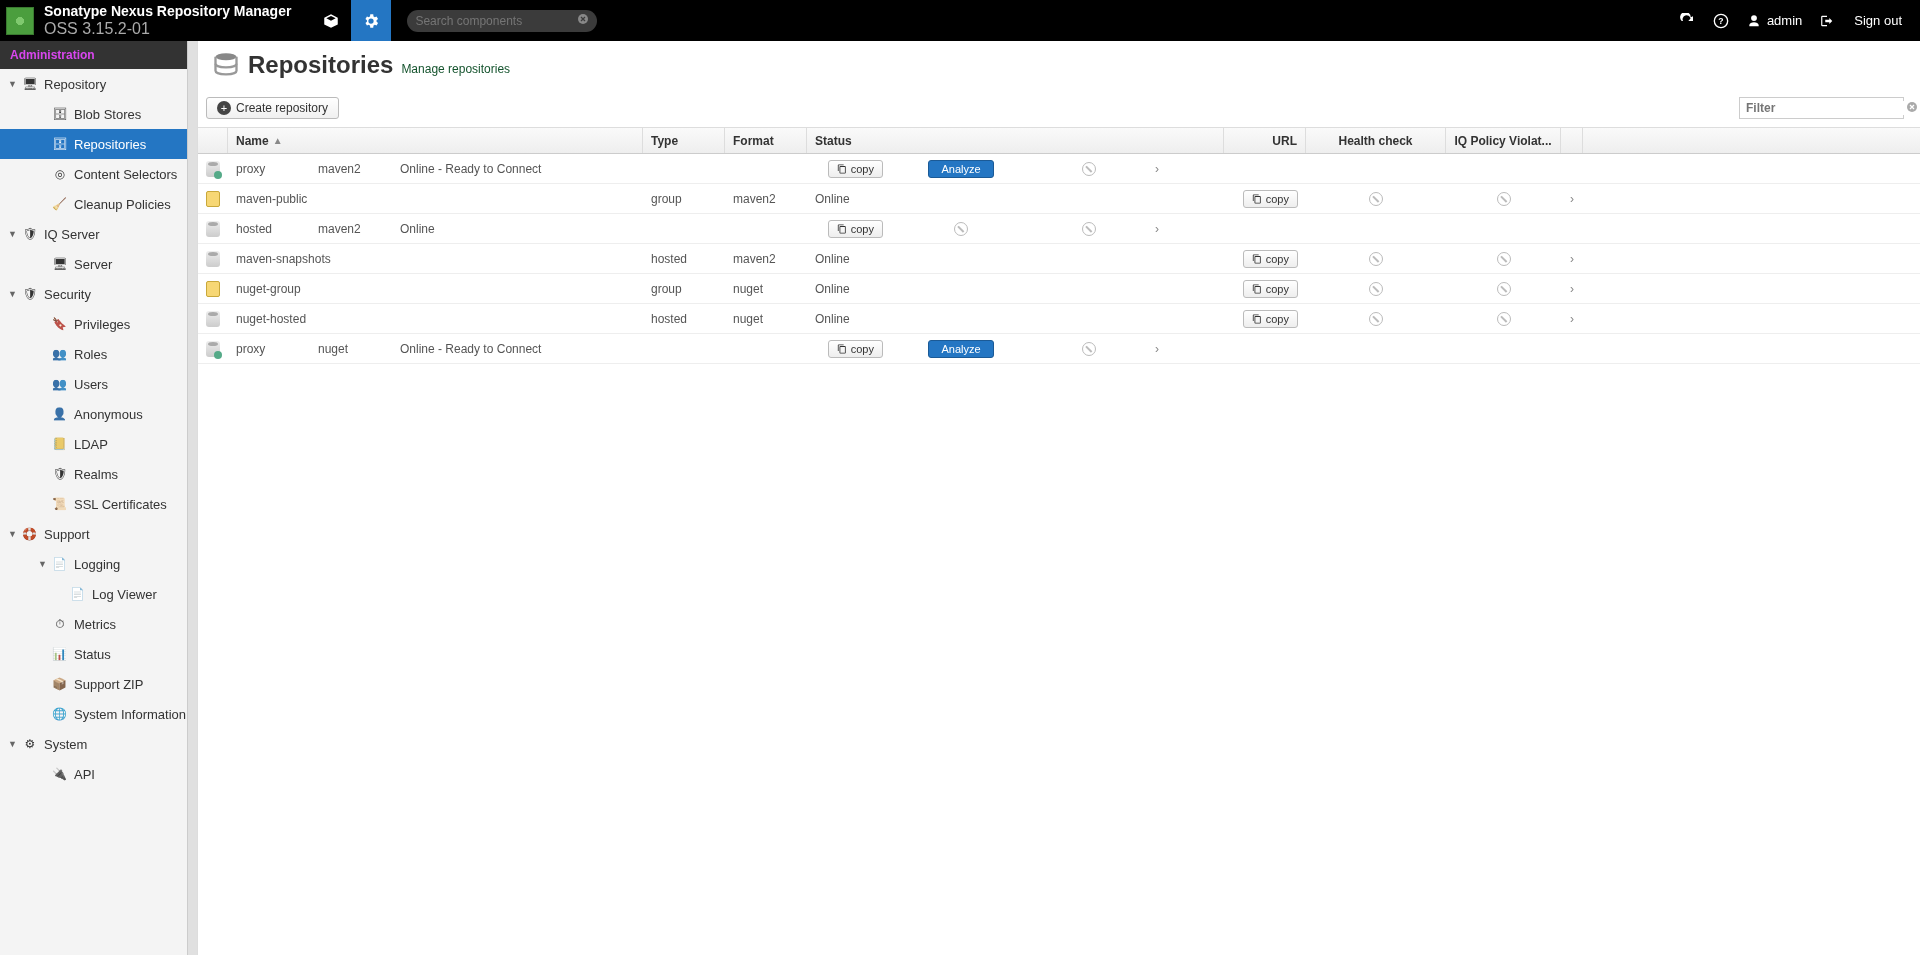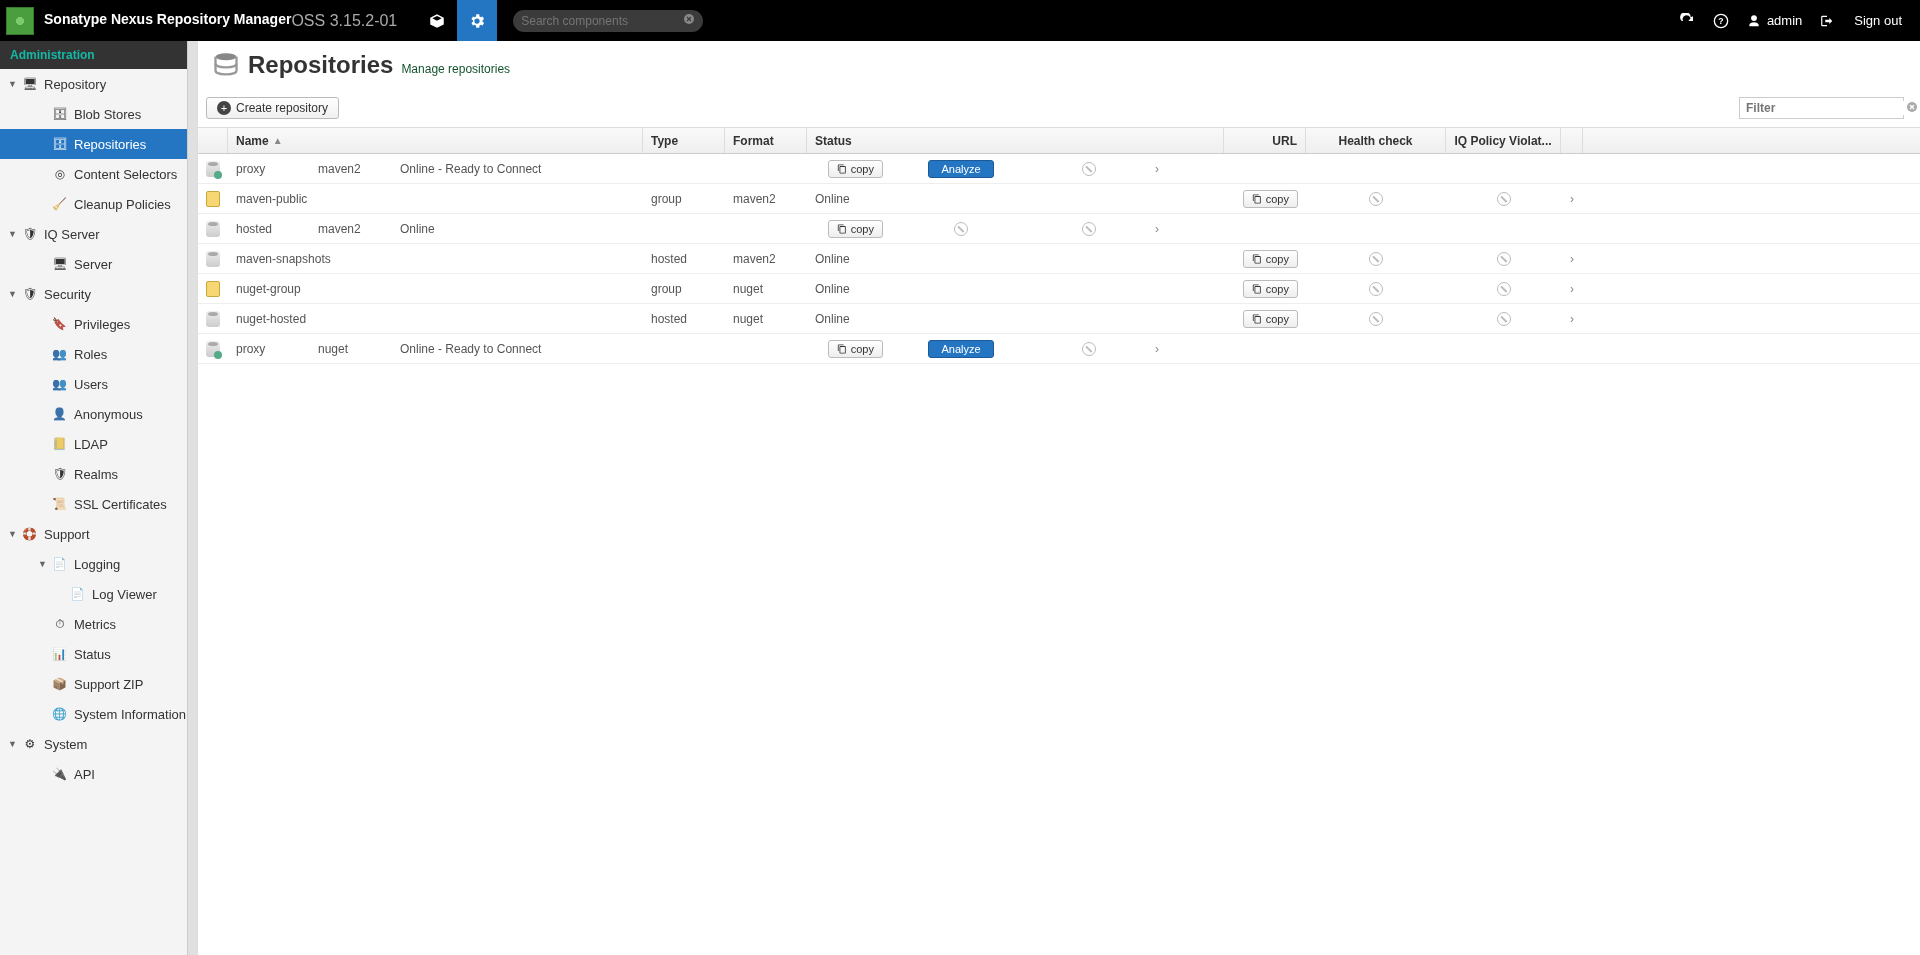--- a/index.html
+++ b/index.html
@@ -2,40 +2,40 @@
 <html><head>
 <meta charset="utf-8">
 <style>
 * { box-sizing: border-box; margin: 0; padding: 0; }
 body { font-family: Arial, Helvetica, sans-serif; font-size: 13px; color: #444; overflow: hidden; }
 
 
 .topbar { height: 41px; background: #000; color: #fff; display: flex; align-items: center; }
 .logo-box { width: 28px; height: 28px; margin-left: 6px; background: #4b9e3e; border: 1px solid #3a7a30; display: inline-block; position:relative; }
 .logo-box::after{content:"";position:absolute;inset:4px;background:radial-gradient(circle,#7fc96e 30%,transparent 31%);}
-.brand { display: flex; flex-direction: row; margin-left: 10px; justify-content: center; }
+.brand { display: flex; flex-direction: column; margin-left: 10px; justify-content: center; }
 .brand .title { font-size: 14px; font-weight: bold; }
 .brand .ver { font-size: 16px; color: #aaa; margin-top:1px;}
 .mode-btns { display: flex; margin-left: 20px; height: 41px; }
 .mode-btn { width: 40px; display: flex; align-items: center; justify-content: center; color: #fff; cursor: pointer; }
 .mode-btn.active { background: #2476c3; }
 .searchbox { margin-left: 16px; background: #3b3b3b; height: 22px; border-radius: 11px; width: 190px; display: flex; align-items: center; padding: 0 8px; }
 .searchbox input { background: transparent; border: none; outline: none; color: #84cc16; font-size: 12px; flex: 1; }
 .searchbox .clear { color: #888; font-size: 13px; cursor: pointer; }
 .topbar-right { margin-left: auto; display: flex; align-items: center; gap: 6px; padding-right: 12px; }
 .tb-icon { width: 28px; height: 28px; display: flex; align-items: center; justify-content: center; color: #fff; cursor: pointer; font-size: 16px; }
 .tb-user { display: flex; align-items: center; gap: 6px; color: #fff; padding: 0 6px; cursor: pointer; }
 .tb-signout { display: flex; align-items: center; gap: 20px; color: #fff; padding: 0 6px; cursor: pointer; }
 
 svg { fill: currentColor; }
 
 
 .layout { display: flex; height: calc(100vh - 41px); }
 .sidebar { width: 198px; background: #f4f4f4; border-right: 1px solid #ddd; overflow-y: auto; position: relative; }
-.side-hdr { background: #333; color: #14b8a6; font-weight: bold; font-size: 12px; padding: 7px 10px; }
+.side-hdr { background: #333; color: #d946ef; font-weight: bold; font-size: 12px; padding: 7px 10px; }
 .tree-item { display: flex; align-items: center; height: 30px; padding-left: 10px; cursor: pointer; font-size: 13px; color: #333; }
 .tree-item.selected { background: #2476c3; color: #fff; }
 .tree-item .arrow { width: 12px; font-size: 9px; color: #666; margin-right: 2px; }
 .tree-item.selected .arrow { color: #fff; }
 .tree-item .ticon { width: 16px; height: 16px; margin-right: 6px; display: inline-flex; align-items:center; justify-content:center; font-size:13px; }
 .tree-item.level1 { padding-left: 8px; font-weight: normal; }
 .tree-item.level2 { padding-left: 38px; }
 .tree-item.level3 { padding-left: 56px; }
 .side-gutter{position:absolute;right:0;top:0;width:10px;height:100%;background:#e0e0e0;border-left:1px solid #ccc;}
 

